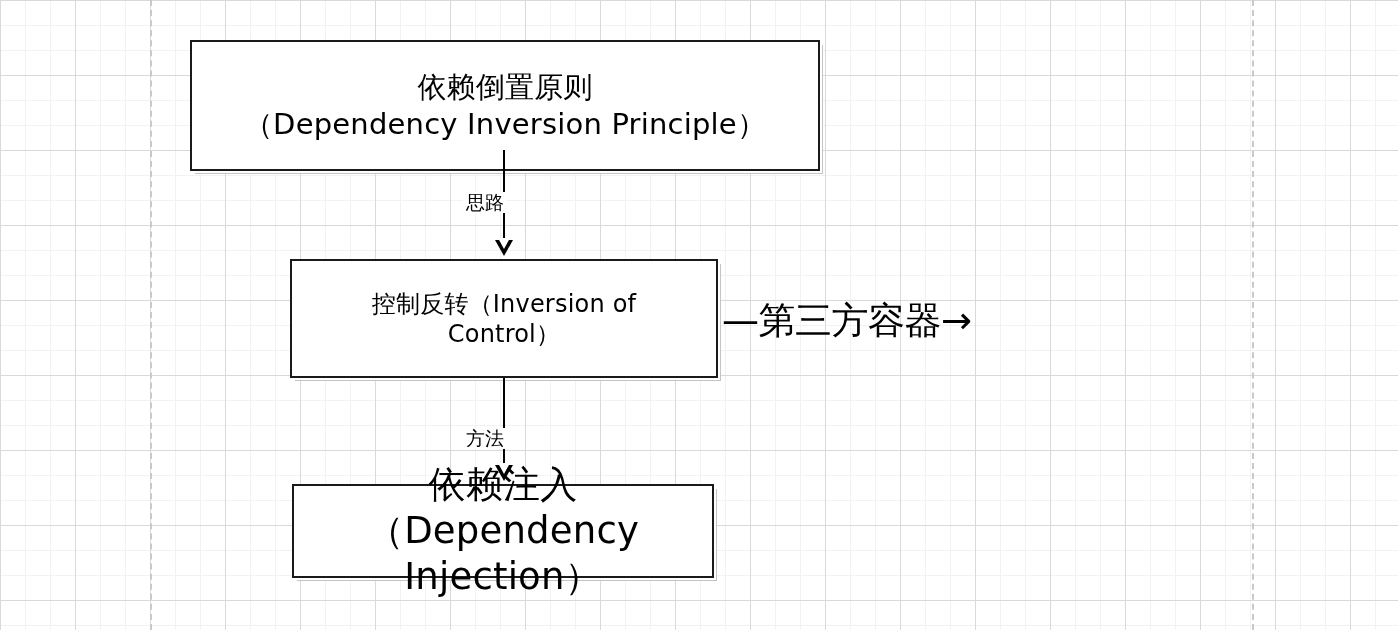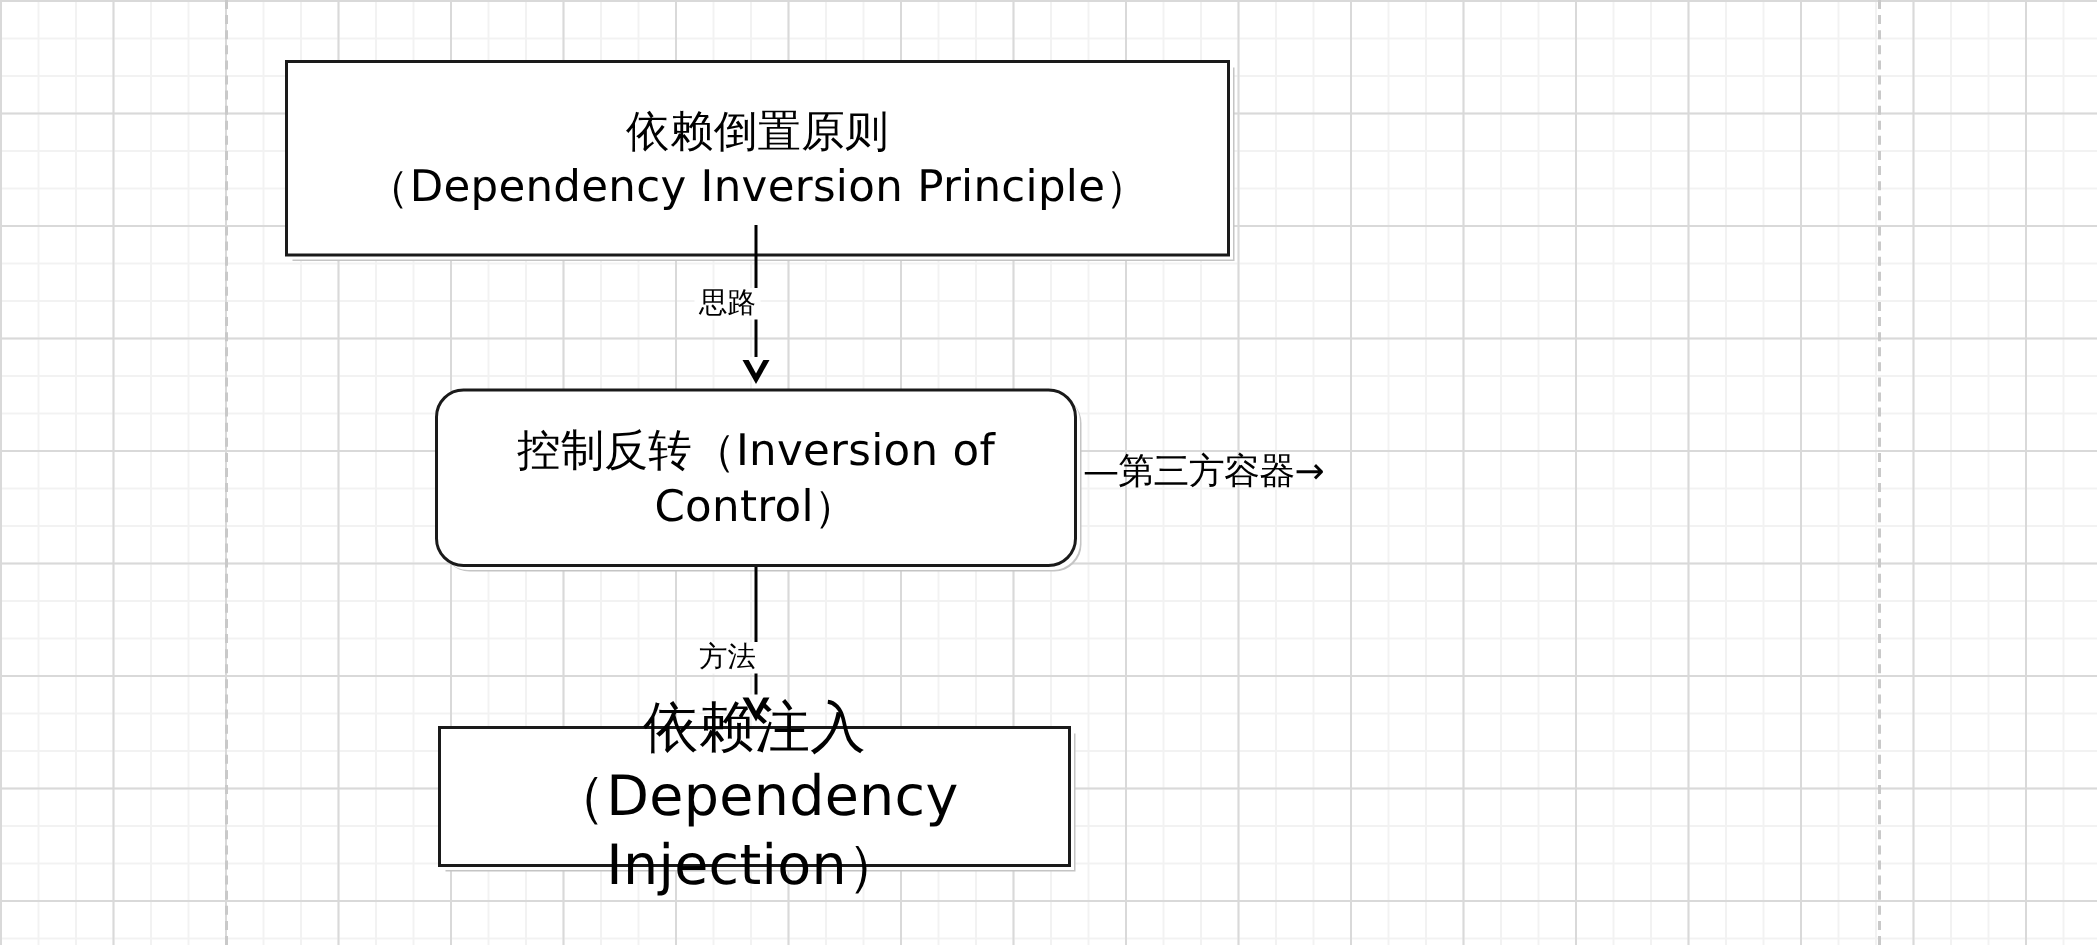--- a/index.html
+++ b/index.html
@@ -57,21 +57,21 @@
     color: #000000;
     line-height: 1.25;
     letter-spacing: 0.2px;
   }
   .node .label {
     display: block;
     white-space: pre-line;
   }
 
   #node-dip      { left: 190px; top: 19px;  width: 630px; height: 131px; font-size: 29px; margin-top: 21px; }
-  #node-ioc      { left: 290px; top: 259px; width: 428px; height: 119px; font-size: 29px; border-radius: 19px; }
+  #node-ioc      { left: 290px; top: 259px; width: 428px; height: 119px; font-size: 24px; }
   #node-di       { left: 292px; top: 484px; width: 422px; height: 94px;  font-size: 37px; }
   #node-container{ left: 972px; top: 258px; width: 244px; height: 120px; font-size: 29px; }
   #node-container .label { position: relative; top: 5px; }
 
   
   .v-edge {
     position: absolute;
     width: 0;
     border-left: 2px solid #000000;
   }
@@ -111,21 +111,21 @@
     line-height: 1.1;
   }
   #label-silu   { left: 463px; top: 192px; }
   #label-fangfa { left: 463px; top: 428px; }
 
   
   #label-third-party {
     position: absolute;
     left: 722px;
     top: 302px;
-    font-size: 24px;
+    font-size: 37px;
     color: #000000;
     white-space: nowrap;
     line-height: 1;
     letter-spacing: -0.5px;
   }
 </style>
 </head>
 <body>
 
 <div id="canvas">

